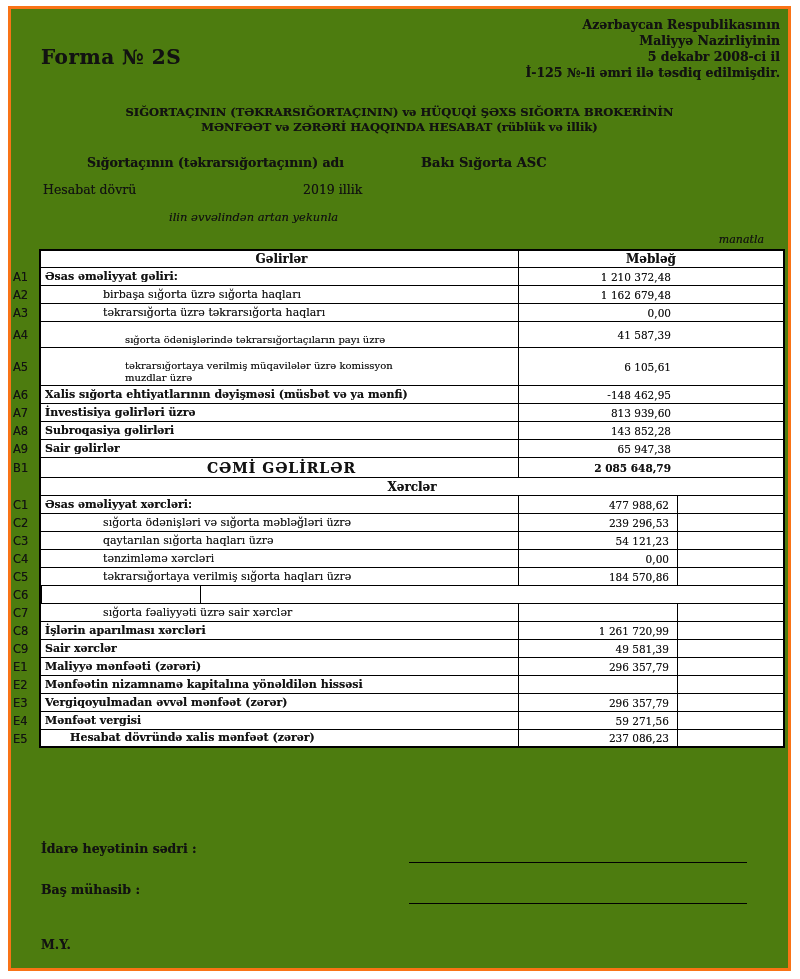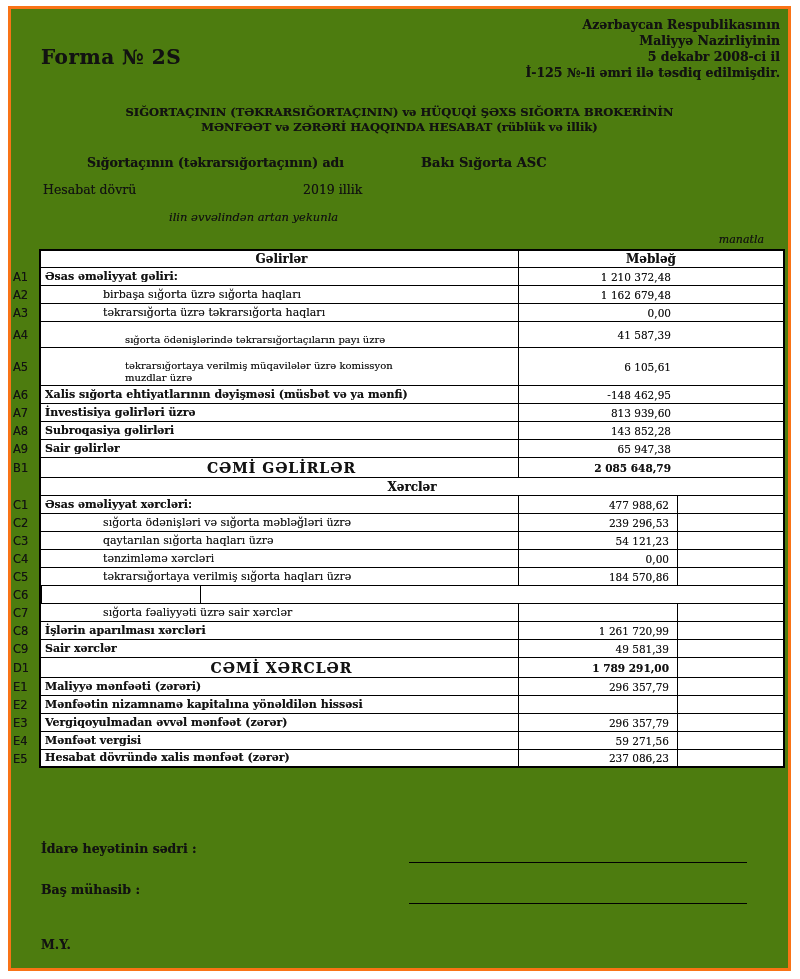--- a/index.html
+++ b/index.html
@@ -30,21 +30,21 @@
   .trow{display:flex;align-items:stretch;}
   .code{
     width:26px;flex:0 0 26px;display:flex;align-items:center;
     font-family:"DejaVu Sans","Liberation Sans",sans-serif;font-size:11.5px;
   }
   .cells{
     flex:1;display:flex;border-left:2px solid #000;border-right:2px solid #000;
     border-bottom:1px solid #000;min-height:18px;box-sizing:border-box;background:#fff;
   }
   .trow.first .cells{border-top:2px solid #000;}
-  .trow.last .cells{border-bottom:2px solid #000;}
+  .trow.last .cells{border-bottom:2px solid #000;padding-left:25px;}
   .lab{
     flex:1;display:flex;align-items:center;padding:1px 4px;font-size:11px;
     box-sizing:border-box;white-space:pre-line;line-height:12px;
   }
   .lab.ind1{padding-left:62px;}
   .lab.ind2{padding-left:84px;}
   .lab.sm{font-size:10px;margin-top:11px;}
   .val{
     flex:0 0 265px;width:265px;display:flex;align-items:center;justify-content:flex-end;
     padding-right:112px;border-left:1px solid #000;font-size:10.5px;box-sizing:border-box;
@@ -243,28 +243,20 @@
       </div>
       <div class="trow">
         <div class="code">C9</div>
         <div class="cells split">
           <div class="lab b">Sair xərclər</div>
           <div class="val">49 581,39</div>
           <div class="extra"></div>
         </div>
       </div>
       <div class="trow">
-        <div class="code">D1</div>
-        <div class="cells split total">
-          <div class="lab ctr">CƏMİ  XƏRCLƏR</div>
-          <div class="val">1 789 291,00</div>
-          <div class="extra"></div>
-        </div>
-      </div>
-      <div class="trow">
         <div class="code">E1</div>
         <div class="cells split">
           <div class="lab b">Maliyyə mənfəəti (zərəri)</div>
           <div class="val">296 357,79</div>
           <div class="extra"></div>
         </div>
       </div>
       <div class="trow">
         <div class="code">E2</div>
         <div class="cells split">

